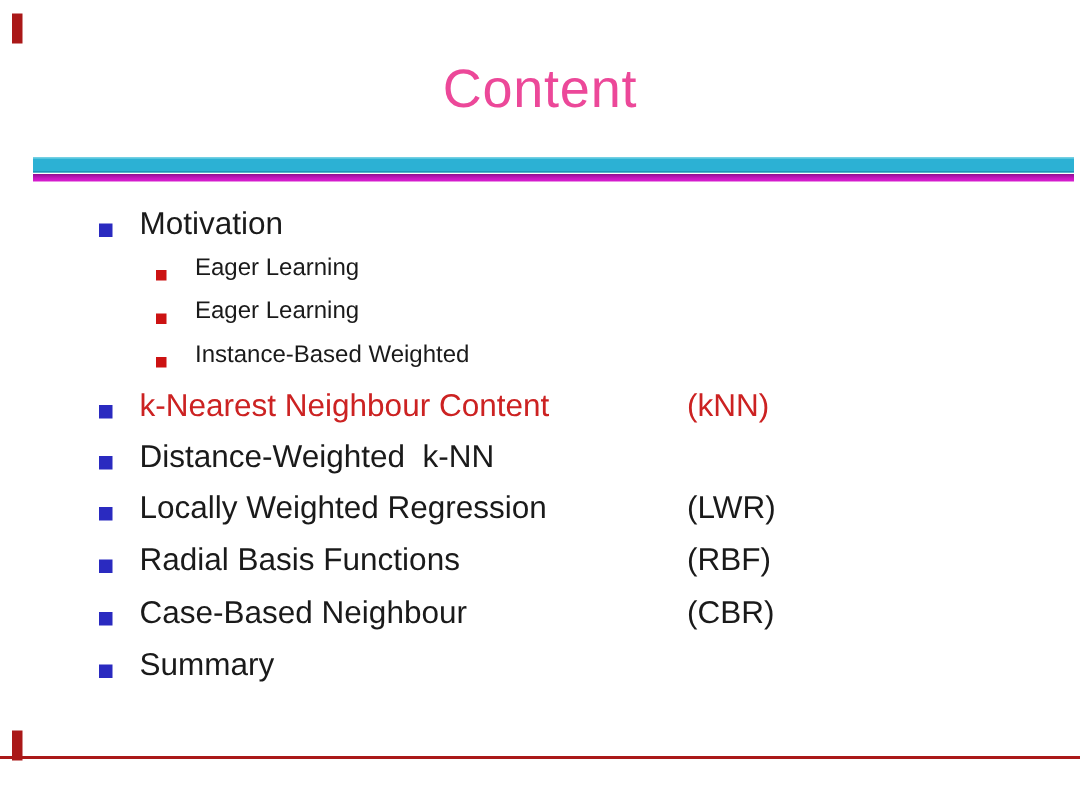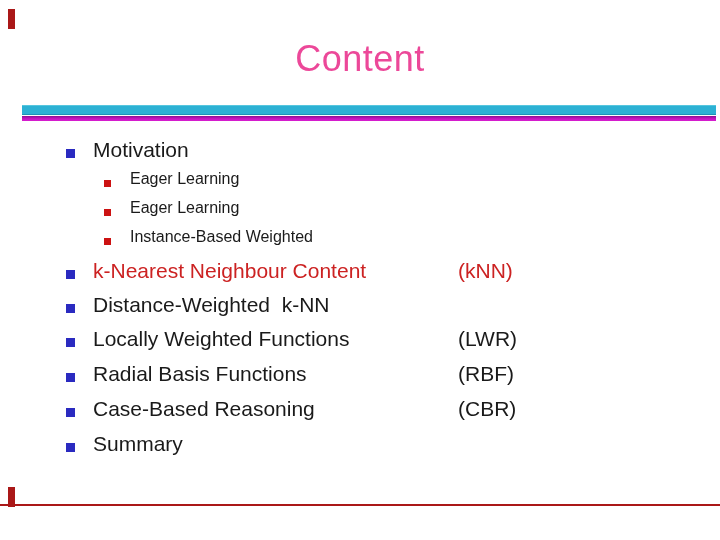--- a/index.html
+++ b/index.html
@@ -76,31 +76,31 @@
         <span class="bullet" style="top: 11px;"></span>
         <span class="label">k-Nearest Neighbour Content</span>
         <span class="tag">(kNN)</span>
       </div>
       <div class="row level1" style="top: 293px;">
         <span class="bullet" style="top: 11px;"></span>
         <span class="label">Distance-Weighted  k-NN</span>
       </div>
       <div class="row level1" style="top: 327px;">
         <span class="bullet" style="top: 11px;"></span>
-        <span class="label">Locally Weighted Functions</span>
+        <span class="label">Locally Weighted Regression</span>
         <span class="tag">(LWR)</span>
       </div>
       <div class="row level1" style="top: 362px;">
         <span class="bullet" style="top: 11px;"></span>
         <span class="label">Radial Basis Functions</span>
         <span class="tag">(RBF)</span>
       </div>
       <div class="row level1" style="top: 397px;">
         <span class="bullet" style="top: 11px;"></span>
-        <span class="label">Case-Based Reasoning</span>
+        <span class="label">Case-Based Neighbour</span>
         <span class="tag">(CBR)</span>
       </div>
       <div class="row level1" style="top: 432px;">
         <span class="bullet" style="top: 11px;"></span>
         <span class="label">Summary</span>
       </div>
     </div>
 
   <div class="corner-mark bottom"></div>
   <div class="footer-line"></div>

